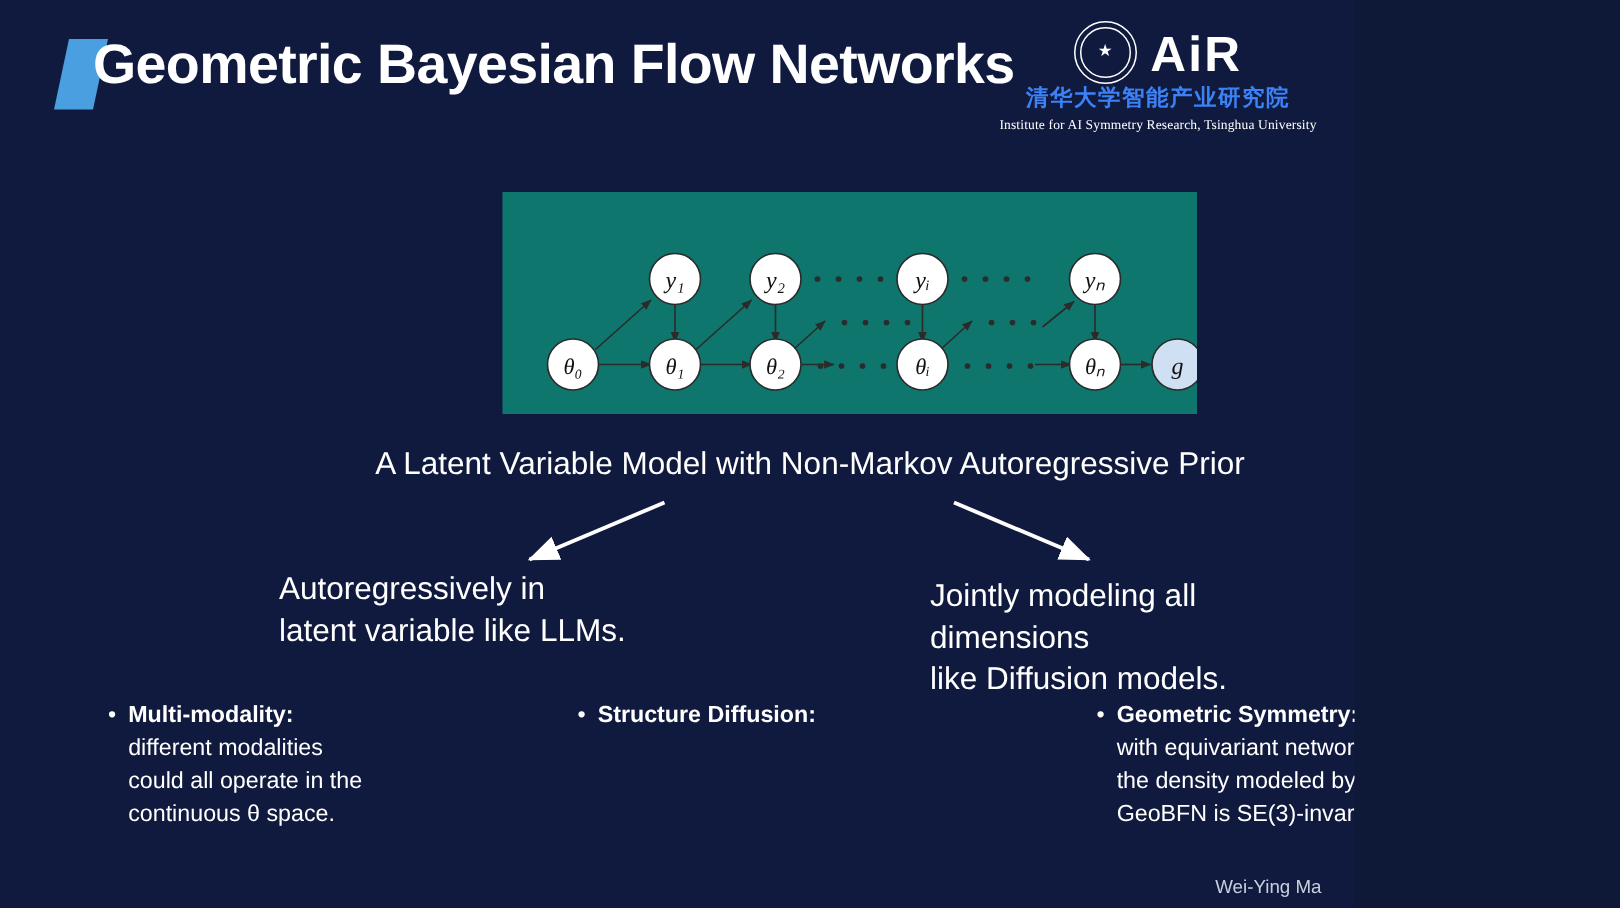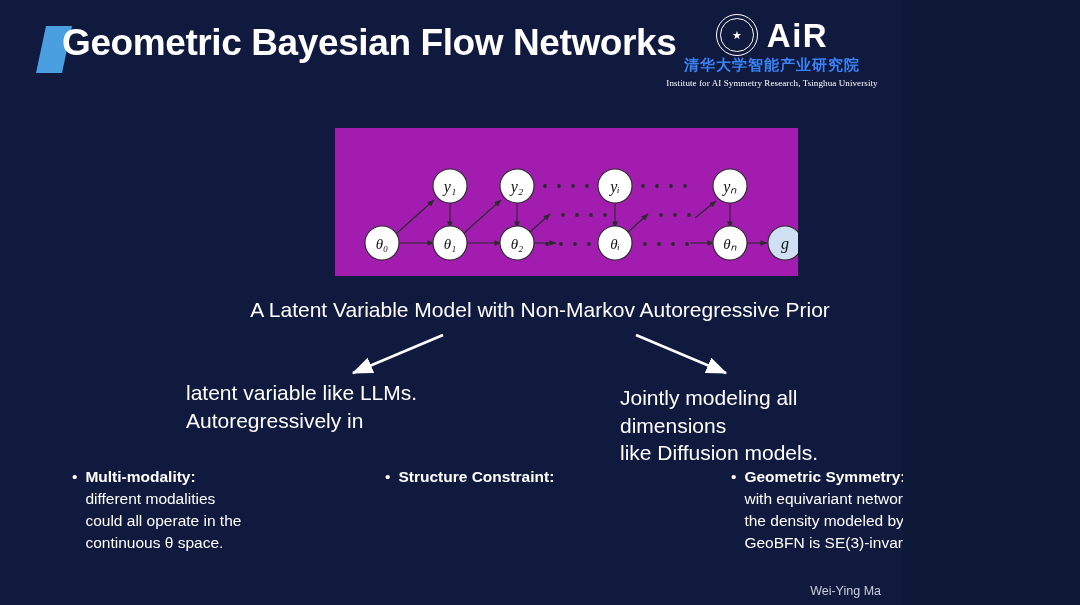--- a/index.html
+++ b/index.html
@@ -116,21 +116,21 @@
     color: #ffffff;
   }
 
   
   .diagram-panel {
     position: absolute;
     left: 335px;
     top: 128px;
     width: 463px;
     height: 148px;
-    background: #a21caf;
+    background: #0f766e;
   }
 
   
   .caption {
     position: absolute;
     left: 0;
     top: 298px;
     width: 1080px;
     text-align: center;
     font-size: 21px;
@@ -315,40 +315,40 @@
         <marker id="wah" markerWidth="9" markerHeight="9" refX="7.5" refY="3.2" orient="auto">
           <path d="M0,0 L8,3.2 L0,6.4 z" fill="#ffffff"></path>
         </marker>
       </defs>
       <line x1="443" y1="10" x2="353" y2="48" stroke="#ffffff" stroke-width="2.6" marker-end="url(#wah)"></line>
       <line x1="636" y1="10" x2="726" y2="48" stroke="#ffffff" stroke-width="2.6" marker-end="url(#wah)"></line>
     </svg>
   </div>
 
   <div class="mid-text left">
+    <div>Autoregressively in</div>
     <div>latent variable like LLMs.</div>
-    <div>Autoregressively in</div>
   </div>
   <div class="mid-text right">
     <div>Jointly modeling all dimensions</div>
     <div>like Diffusion models.</div>
   </div>
 
   <div class="bullets">
     <div class="bullet b1">
       <span class="bullet-dot">•</span>
       <span>
         <span class="bullet-head">Multi-modality:</span>
         <span class="bullet-body">different modalities<br>could all operate in the<br>continuous θ space.</span>
       </span>
     </div>
     <div class="bullet b2">
       <span class="bullet-dot">•</span>
       <span>
-        <span class="bullet-head">Structure Constraint:</span>
+        <span class="bullet-head">Structure Diffusion:</span>
       </span>
     </div>
     <div class="bullet b3">
       <span class="bullet-dot">•</span>
       <span>
         <span class="bullet-head">Geometric Symmetry:</span>
         <span class="bullet-body">with equivariant networks,<br>the density modeled by<br>GeoBFN is SE(3)-invariant.</span>
       </span>
     </div>
   </div>

